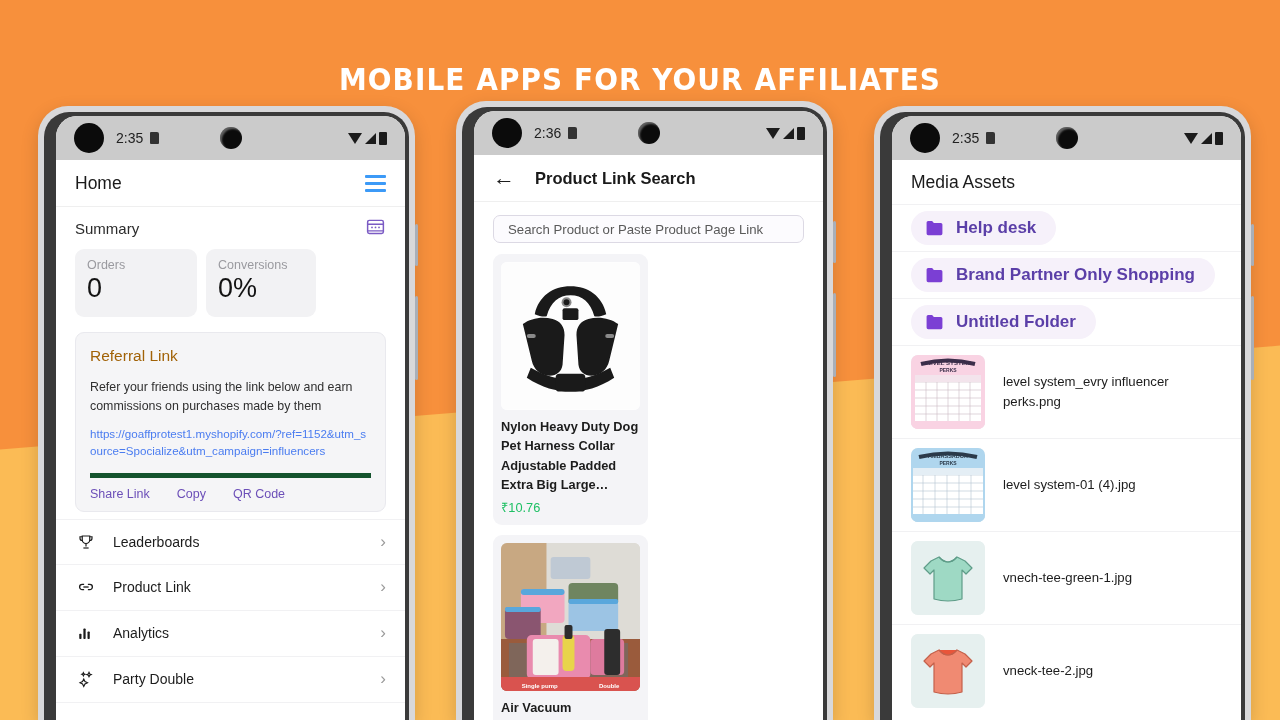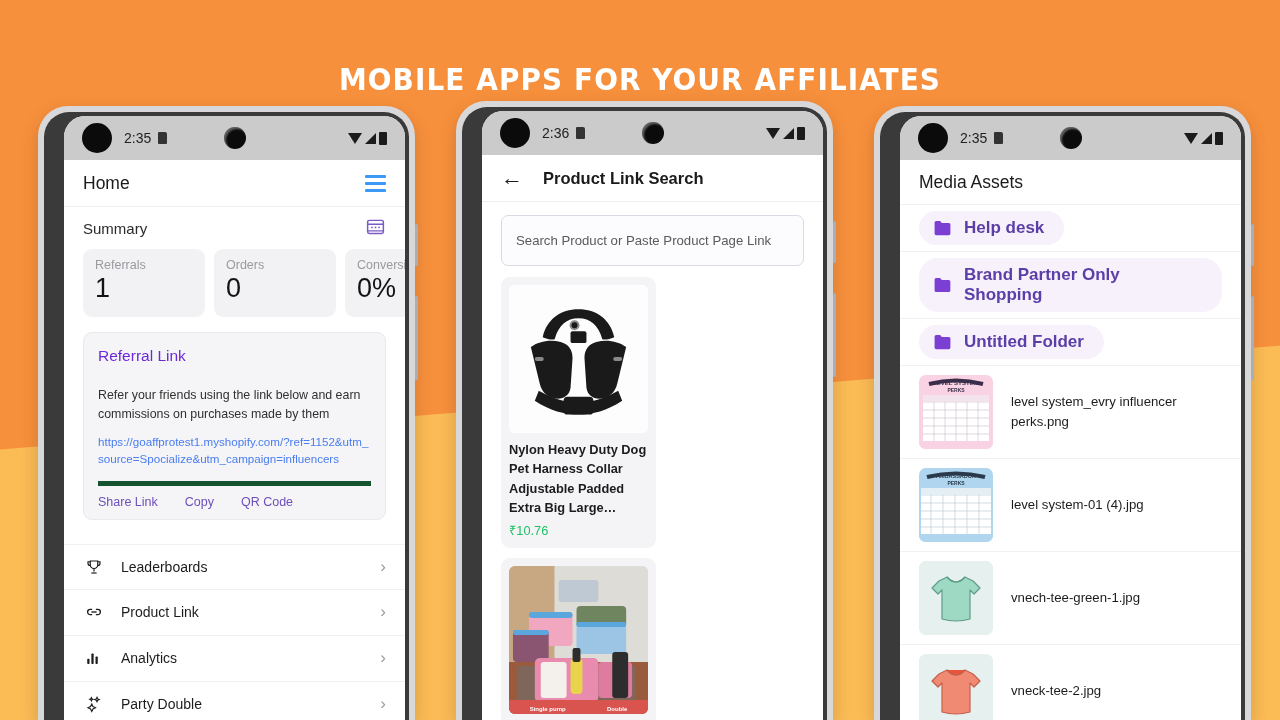--- a/index.html
+++ b/index.html
@@ -38,21 +38,21 @@
   .phone {
     position: absolute;
     background: #D8D8DA;
     border-radius: 30px 30px 0 0;
     padding: 6px 6px 0 6px;
     box-shadow: 0 6px 18px rgba(0,0,0,.16);
   }
   .phone-inner {
     background: #3A3A3A;
     border-radius: 25px 25px 0 0;
-    padding: 4px 4px 0 20px;
+    padding: 4px 4px 0 12px;
     height: 100%;
   }
   .screen {
     background: #FFFFFF;
     border-radius: 21px 21px 0 0;
     overflow: hidden;
     height: 100%;
     position: relative;
   }
   .side-btn {
@@ -113,45 +113,45 @@
     padding: 9px 12px 13px 12px; min-width: 122px; flex: 0 0 auto;
   }
   .stat-card.cut { min-width: 110px; }
   .stat-name { font-size: 12.5px; color: #9A9A9F; margin-bottom: 1px; }
   .stat-value { font-size: 27px; color: #131313; font-weight: 400; line-height: 1.15; }
 
   .ref-card {
     margin: 15px 19px 0 19px; background: #F5F5F7;
     border: 1px solid #E9E9EE; border-radius: 9px; padding: 14px 14px 0 14px;
   }
-  .ref-title { font-size: 15.5px; color: #6d28d9; margin-bottom: 21px; }
+  .ref-title { font-size: 15.5px; color: #a16207; margin-bottom: 13px; }
   .ref-desc { font-size: 12.4px; color: #303030; line-height: 1.5; margin-bottom: 11px; }
   .ref-url { font-size: 11.6px; color: #4A7CF0; line-height: 1.45; word-break: break-all; margin-bottom: 13px; }
   .ref-actions {
     border-top: 5px solid #14532d; display: flex; gap: 27px;
     padding: 9px 0 10px 0; font-size: 12.5px; color: #6C4FB8;
   }
   .ref-actions span { cursor: pointer; }
 
-  .menu-list { margin-top: 24px; }
+  .menu-list { margin-top: 7px; }
   .menu-item {
     display: flex; align-items: center; gap: 17px;
     padding: 0 19px; height: 46px;
     border-bottom: 1px solid #F1F1F3;
   }
   .menu-item:first-child { border-top: 1px solid #F1F1F3; }
   .menu-icon { width: 21px; display: flex; justify-content: center; }
   .menu-label { font-size: 14px; color: #1C1C1C; }
   .chevron { margin-left: auto; color: #9B9B9B; font-size: 17px; font-weight: 300; }
 
   
   .search-wrap { padding: 13px 19px 11px 19px; }
   .search-box {
     border: 1px solid #DCD9E4; border-radius: 7px; background: #FCFBFE;
-    height: 51px; display: flex; align-items: center; padding: 0 14px;
+    height: 28px; display: flex; align-items: center; padding: 0 14px;
   }
   .search-box input {
     border: 0; outline: 0; background: transparent; width: 100%;
     font-size: 13.2px; color: #595959; font-family: "Liberation Sans", sans-serif;
   }
   .search-box input::placeholder { color: #5A5A5A; }
 
   .prod-grid { display: flex; gap: 10px; padding: 0 19px; flex-wrap: wrap; }
   .prod-card {
     width: 155px; background: #F4F4F7; border-radius: 9px;
@@ -234,24 +234,20 @@
             <line x1="3" y1="9.5" x2="21" y2="9.5"></line>
             <line x1="3" y1="17" x2="21" y2="17"></line>
             <circle cx="8" cy="13" r="1" fill="#7B5BC4" stroke="none"></circle>
             <circle cx="12" cy="13" r="1" fill="#7B5BC4" stroke="none"></circle>
             <circle cx="16" cy="13" r="1" fill="#7B5BC4" stroke="none"></circle>
           </svg>
         </div>
       </div>
 
       <div class="stat-strip">
-        <div class="stat-card">
-          <div class="stat-name">Referrals</div>
-          <div class="stat-value">1</div>
-        </div>
         <div class="stat-card">
           <div class="stat-name">Orders</div>
           <div class="stat-value">0</div>
         </div>
         <div class="stat-card cut">
           <div class="stat-name">Conversions</div>
           <div class="stat-value">0%</div>
         </div>
       </div>
 

